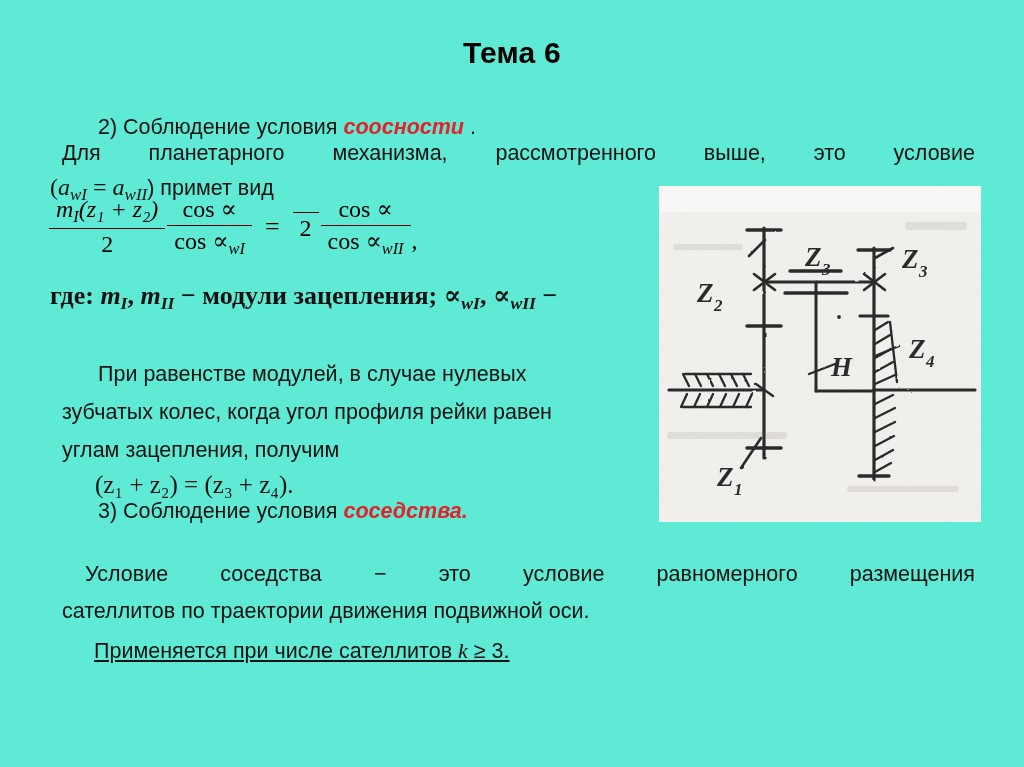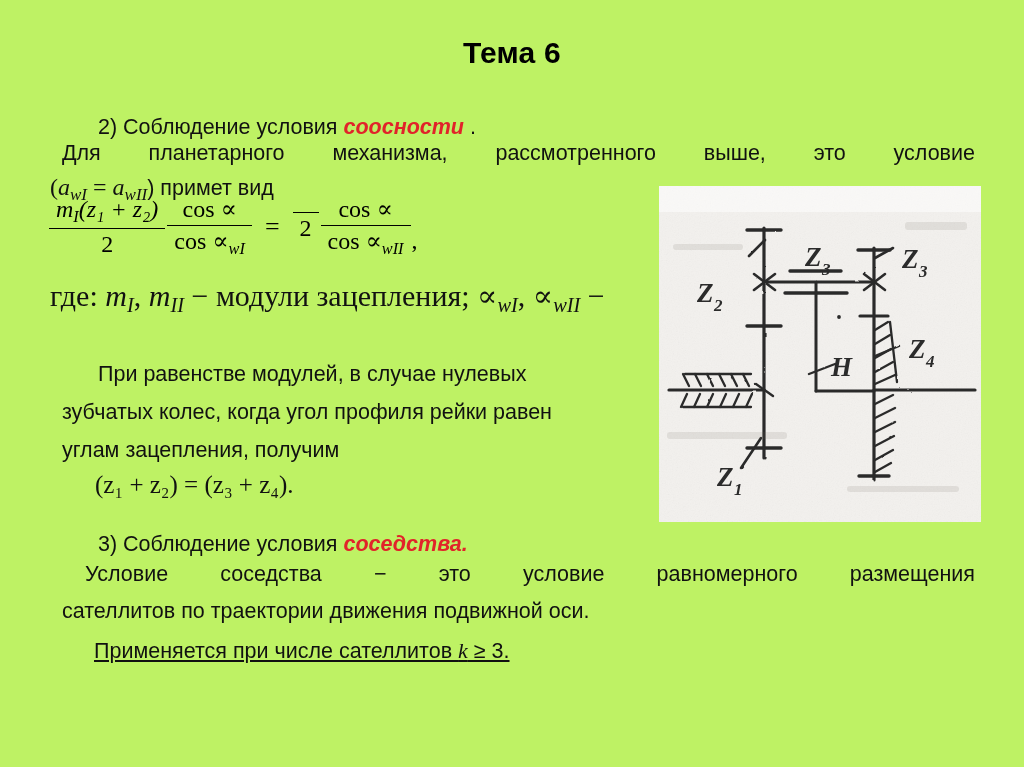--- a/index.html
+++ b/index.html
@@ -5,21 +5,21 @@
 <style>
   html, body {
     margin: 0;
     padding: 0;
     background: #ffffff;
   }
   #slide {
     position: relative;
     width: 1024px;
     height: 767px;
-    background: #bef264;
+    background: #5eead4;
     font-family: "Liberation Sans", sans-serif;
     color: #000000;
     overflow: hidden;
   }
 
   
   #title {
     position: absolute;
     left: 0;
     top: 36px;
@@ -154,34 +154,34 @@
     </span>
 
     <span class="frac">
       <span class="num mathup">cos ∝</span>
       <span class="den mathup"><span>cos ∝</span><span class="sub math">wII</span></span>
     </span>
 
     <span class="comma-tail mathup">,</span>
   </div>
 
-  <div class="para" style="left:50px; top:277px; font-family:'Liberation Serif', serif; font-size:30px;">
+  <div class="para" style="left:50px; top:277px; font-family:'Liberation Serif', serif; font-size:26px;font-weight:bold;">
     <span class="mathup">где: </span><span class="math">m</span><span class="sub math">I</span><span class="mathup">, </span><span class="math">m</span><span class="sub math">II</span><span class="mathup"> −  модули зацепления; </span><span class="mathup">∝</span><span class="sub math">wI</span><span class="mathup">, </span><span class="mathup">∝</span><span class="sub math">wII</span><span class="mathup"> −</span>
   </div>
 
 
   <div class="para" style="left:98px; top:355px;">При равенстве модулей, в случае нулевых</div>
 
   <div class="para" style="left:62px; top:393px;">зубчатых колес, когда угол профиля рейки равен</div>
 
   <div class="para" style="left:62px; top:431px;">углам зацепления, получим</div>
 
   <div class="para mathup" style="left:62px; top:466px; font-family:'Liberation Serif', serif; font-size:25px;margin-left:33px;">(z₁ + z₂) = (z₃ + z₄).</div>
 
-  <div class="para" style="left:98px; top:525px;">
+  <div class="para" style="left:98px; top:492px;">
     <span>3) Соблюдение условия </span><span class="red-italic">соседства.</span>
   </div>
 
   <div class="para justified" style="left:85px; top:555px; width:890px;">Условие соседства − это условие равномерного размещения</div>
 
   <div class="para" style="left:50px; top:592px;margin-left:12px;">сателлитов по траектории движения подвижной оси.</div>
 
   <div class="para" style="left:94px; top:632px;text-decoration:underline;">
     <span>Применяется при числе сателлитов </span><span class="math" style="font-size:22px;">k</span><span> ≥ 3.</span>
   </div>

